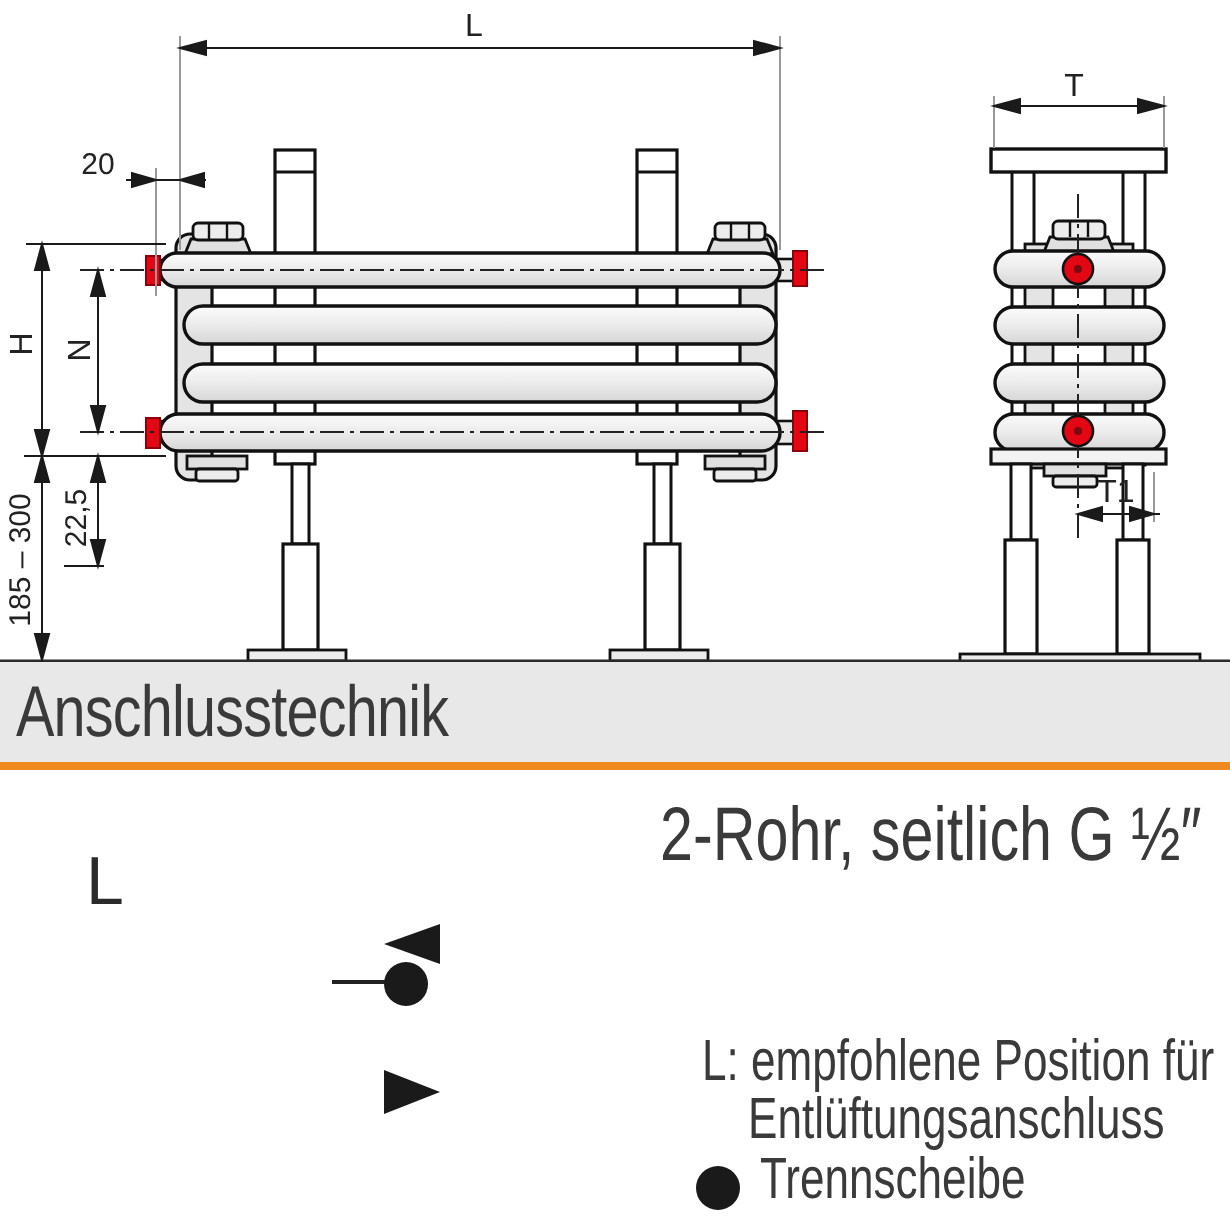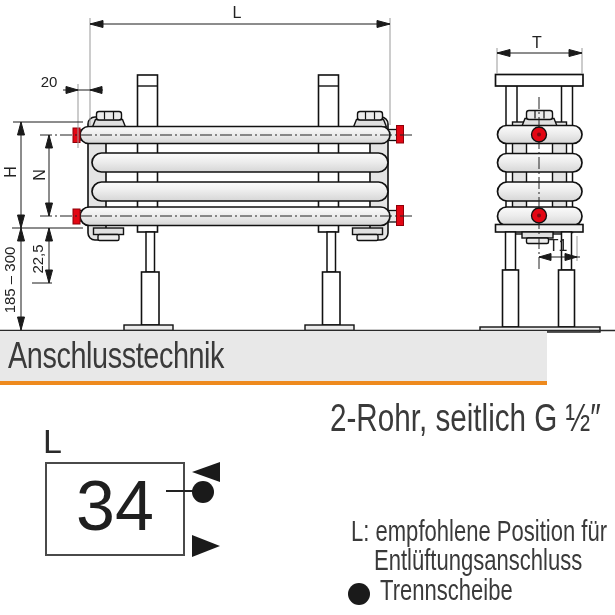--- a/index.html
+++ b/index.html
@@ -3,21 +3,21 @@
 <meta charset="utf-8">
 <style>
   html,body{margin:0;padding:0;background:#fff;}
   #stage{position:relative;width:615px;height:615px;background:#ffffff;overflow:hidden;
          font-family:"Liberation Sans", sans-serif;}
   svg text{font-family:"Liberation Sans", sans-serif;fill:#222;}
   .dimtxt{font-size:15px;}
   .dimltr{font-size:16px;}
 
   
-  .band{position:absolute;left:0;top:331px;width:547px;height:50px;background:#e8e8e8;
+  .band{position:absolute;left:0;top:331px;width:615px;height:50px;background:#e8e8e8;
         border-bottom:4px solid #ee8a1e;display:flex;align-items:center;}
   .band .title{font-size:36px;color:#3a3a3a;margin-left:8px;transform:scaleX(0.80);
         transform-origin:left center;white-space:nowrap;letter-spacing:-0.5px;}
 
   
   .corp{position:absolute;color:#3a3a3a;white-space:nowrap;transform-origin:left top;line-height:1;}
   .rohr{left:330px;top:399px;font-size:38px;transform:scaleX(0.78);}
   .leg1{left:351px;top:517px;font-size:29px;transform:scaleX(0.76);}
   .leg2{left:374px;top:546px;font-size:29px;transform:scaleX(0.76);}
   .leg3{left:380px;top:576px;font-size:29px;transform:scaleX(0.76);}
@@ -203,23 +203,20 @@
     <text class="dimltr" x="558" y="251" text-anchor="middle">T1</text>
   </svg>
 
   <div class="band">
     <span class="title">Anschlusstechnik</span>
   </div>
 
   <div class="corp rohr">2-Rohr, seitlich G ½″</div>
 
   <div class="cardL">L</div>
-  <div class="cardbox">
-    <span class="cardval">34</span>
-  </div>
   <div class="callout"></div>
   <div class="tri-left"></div>
   <div class="disc"></div>
   <div class="tri-right"></div>
 
   <div class="corp leg1">L: empfohlene Position für</div>
   <div class="corp leg2">Entlüftungsanschluss</div>
   <div class="bullet"></div>
   <div class="corp leg3">Trennscheibe</div>
 

